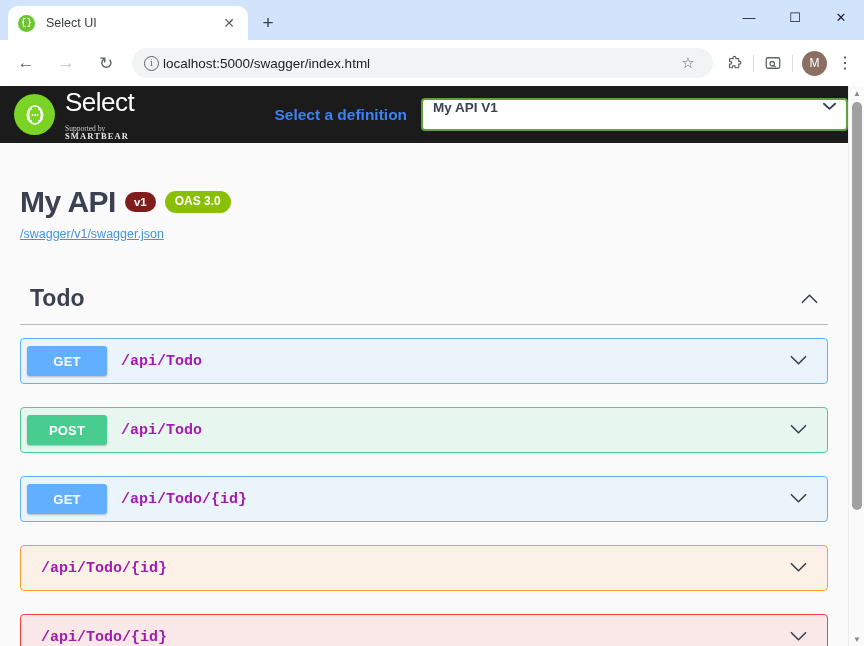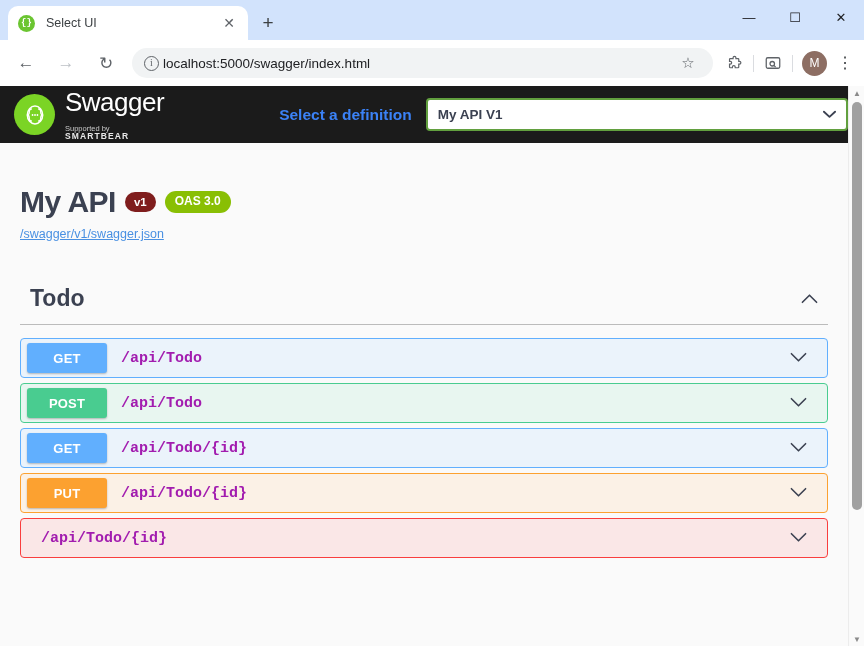--- a/index.html
+++ b/index.html
@@ -123,31 +123,31 @@
     background: #7bd425; flex: none;
     display: flex; align-items: center; justify-content: center;
   }
   .logo-text { margin-left: 10px; line-height: 1; }
   .logo-name {
     font-size: 26px; color: #ffffff; font-weight: 400;
     letter-spacing: -0.5px; display: block;
   }
   .logo-sub {
     display: block; margin-top: 10px;
-    font-size: 7.5px; color: #c9c9c9;
+    font-size: 7.5px; color: #c9c9c9; font-family: Liberation Serif, serif;
   }
   .logo-sub .bold { font-weight: bold; letter-spacing: 1.1px; font-size: 8.5px; color:#e8e8e8;}
   .select-label {
     margin-left: 115px; color: #3b82f6;
     font-size: 15.5px; font-weight: bold; white-space: nowrap;
   }
   .def-select {
     margin-left: 14px; width: 459px; height: 33px;
     background: #ffffff; border: 2px solid #62a03f; border-radius: 4px;
-    display: flex; align-items: center; padding: 0 10px;
+    display: flex; align-items: flex-start; padding: 0 10px;
   }
   .def-select-value {
     flex: 1; font-size: 13.5px; font-weight: bold; color: #3b4151;
   }
   .def-select-chevron { color: #3b4151; font-size: 12px; }
 
   
   .info { padding: 44px 20px 0 20px; }
   .info-title-row { display: flex; align-items: center; }
   .api-title {
@@ -176,21 +176,21 @@
   .tag-name {
     font-size: 23px; color: #3b4151; font-weight: bold;
     font-family: "Liberation Sans", sans-serif;
   }
   .tag-chevron { font-size: 15px; color: #3b4151; }
 
   
   .ops { margin-top: 13px; }
   .op {
     display: flex; align-items: center;
-    height: 40px; margin-bottom: 5px;
+    height: 46px; margin-bottom: 23px;
     border-radius: 4px; border: 1px solid;
     padding: 0 8px 0 6px;
   }
   .op-method {
     width: 80px; height: 30px; flex: none;
     border-radius: 3px; color: #ffffff;
     font-size: 13px; font-weight: bold;
     font-family: "Liberation Sans", sans-serif;
     display: flex; align-items: center; justify-content: center;
     box-shadow: 0 1px 2px rgba(0,0,0,.25);
@@ -285,21 +285,21 @@
             <svg width="26" height="26" viewBox="0 0 32 32">
               <ellipse cx="16" cy="16" rx="9.5" ry="11" fill="none" stroke="#fff" stroke-width="1.8"></ellipse>
               <path d="M11.5 8.5c-2 0-2.6 1.3-2.6 3s.4 3.3-1.6 4.5c2 1.2 1.6 2.8 1.6 4.5s.6 3 2.6 3" fill="none" stroke="#fff" stroke-width="1.8" stroke-linecap="round"></path>
               <path d="M20.5 8.5c2 0 2.6 1.3 2.6 3s-.4 3.3 1.6 4.5c-2 1.2-1.6 2.8-1.6 4.5s-.6 3-2.6 3" fill="none" stroke="#fff" stroke-width="1.8" stroke-linecap="round"></path>
               <circle cx="13" cy="16" r="1.1" fill="#fff"></circle>
               <circle cx="16" cy="16" r="1.1" fill="#fff"></circle>
               <circle cx="19" cy="16" r="1.1" fill="#fff"></circle>
             </svg>
           </span>
           <span class="logo-text">
-            <span class="logo-name">Swagger</span>
+            <span class="logo-name">Select</span>
             <span class="logo-sub">
               <span>Supported by</span>
               <span class="bold">SMARTBEAR</span>
             </span>
           </span>
         </div>
         <div class="select-label">Select a definition</div>
         <div class="def-select">
           <span class="def-select-value">My API V1</span>
           <span class="def-select-chevron">
@@ -355,21 +355,20 @@
             <span class="op-method">GET</span>
             <span class="op-path">/api/Todo/{id}</span>
             <span class="op-chevron">
               <svg width="17" height="11" viewBox="0 0 18 11" fill="none" stroke="#3b4151" stroke-width="1.7" stroke-linecap="round" stroke-linejoin="round">
                 <polyline points="1.5,1.5 9,9 16.5,1.5"></polyline>
               </svg>
             </span>
           </div>
 
           <div class="op put">
-            <span class="op-method">PUT</span>
             <span class="op-path">/api/Todo/{id}</span>
             <span class="op-chevron">
               <svg width="17" height="11" viewBox="0 0 18 11" fill="none" stroke="#3b4151" stroke-width="1.7" stroke-linecap="round" stroke-linejoin="round">
                 <polyline points="1.5,1.5 9,9 16.5,1.5"></polyline>
               </svg>
             </span>
           </div>
 
           <div class="op delete">
             <span class="op-path">/api/Todo/{id}</span>

